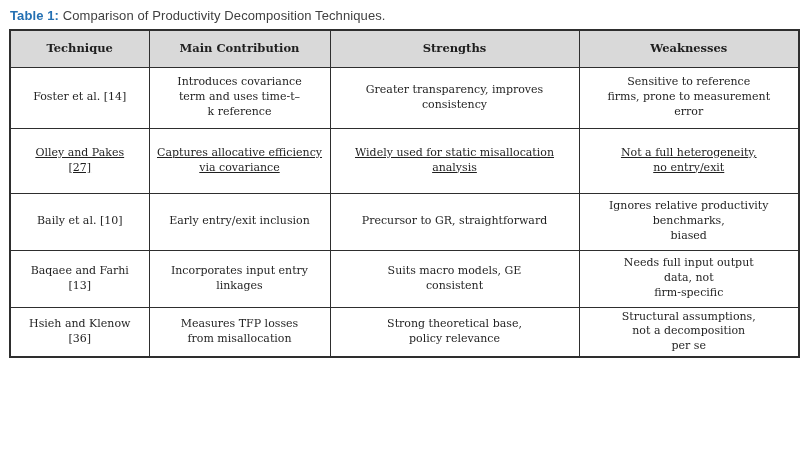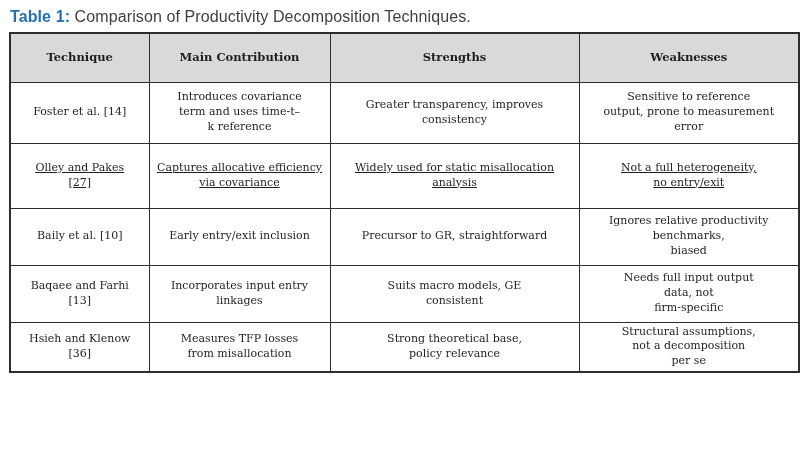--- a/index.html
+++ b/index.html
@@ -7,21 +7,21 @@
     width: 810px; height: 455px;
     background: #ffffff;
     font-family: "Liberation Sans", sans-serif;
     overflow: hidden;
   }
   .page {
     width: 810px; height: 455px;
     padding: 7px 12px 0 9px;
   }
   .caption {
-    font-size: 16px;
+    font-size: 13px;
     color: #3f3f3f;
     margin: 1px 0 6px 1px;
     letter-spacing: 0.1px;
   }
   .caption .cap-label {
     font-weight: bold;
     color: #2470b3;
   }
   table.cmp {
     width: 789px;
@@ -37,21 +37,21 @@
     vertical-align: middle;
     padding: 2px 6px;
     white-space: pre-line;
     line-height: 1.35;
   }
   table.cmp th {
     background: #d9d9d9;
     font-size: 11.5px;
     font-weight: bold;
     height: 22px;
-    padding: 16px 4px;
+    padding: 10px 4px;
   }
   table.cmp td {
     font-size: 11px;
   }
   col.c1 { width: 139px; }
   col.c2 { width: 181px; }
   col.c3 { width: 249px; }
   col.c4 { width: 220px; }
   tr.r1 { height: 61px; }
   tr.r2 { height: 43px; }
@@ -84,21 +84,21 @@
     </thead>
     <tbody>
       <tr class="r1">
         <td>Foster et al. [14]</td>
         <td>Introduces covariance
 term and uses time-t–
 k reference</td>
         <td>Greater transparency, improves
 consistency</td>
         <td>Sensitive to reference
-output, prone to measurement
+firms, prone to measurement
 error</td>
       </tr>
       <tr class="r4">
         <td>Olley and Pakes
 [27]</td>
         <td>Captures allocative efficiency
 via covariance</td>
         <td>Widely used for static misallocation
 analysis</td>
         <td>Not a full heterogeneity,

